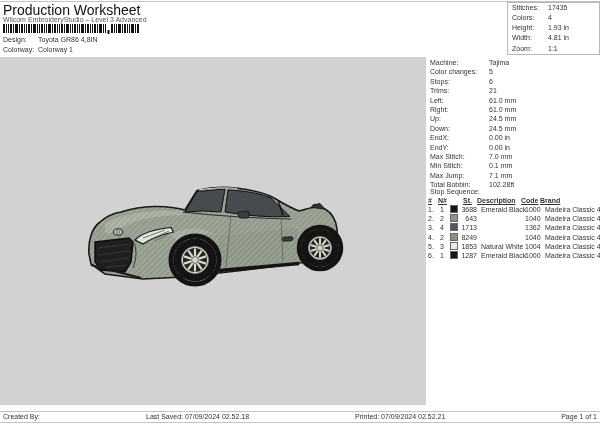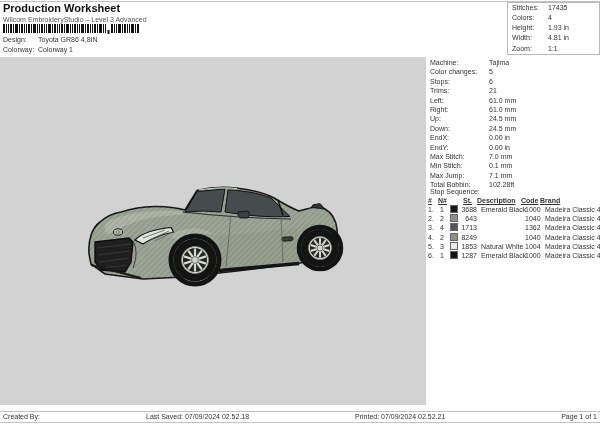--- a/index.html
+++ b/index.html
@@ -1,20 +1,20 @@
 <!DOCTYPE html>
 <html><head>
 <meta charset="utf-8">
 <style>
   html,body{margin:0;padding:0;background:#fff;}
   #page{position:relative;width:600px;height:424px;background:#ffffff;overflow:hidden;
         font-family:"Liberation Sans","DejaVu Sans",sans-serif;color:#222;}
   .hline{position:absolute;left:0;width:600px;height:1px;background:#c3c3c3;}
   
-  #title{position:absolute;left:3px;top:2px;font-size:11px;font-weight:bold;color:#111;}
+  #title{position:absolute;left:3px;top:2px;font-size:14px;font-weight:normal;color:#111;}
   #subtitle{position:absolute;left:3px;top:16px;font-size:7px;color:#555;}
   #barcode{position:absolute;left:3px;top:24px;}
   .kvrow{position:absolute;left:3px;font-size:7px;color:#333;}
   .kvrow .k{display:inline-block;width:35px;}
   
   #summary{position:absolute;left:507px;top:2px;width:91px;height:51px;border:1px solid #b8b8b8;background:#fff;}
   #summary .srow{height:9.7px;font-size:7px;padding-left:4px;padding-top:0.6px;color:#333;}
   #summary .srow .k{display:inline-block;width:36px;}
   
   #canvas{position:absolute;left:0;top:57px;width:426px;height:348px;background:#d2d2d2;}

